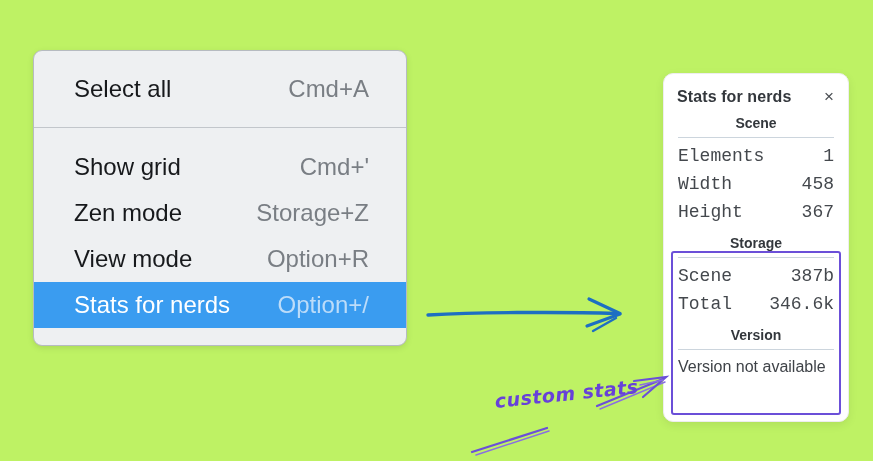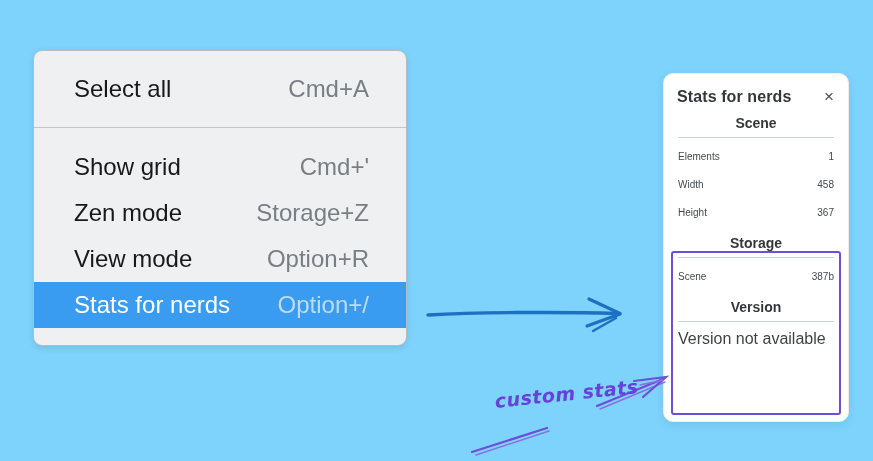--- a/index.html
+++ b/index.html
@@ -1,17 +1,17 @@
 <!DOCTYPE html>
 <html><head>
 <meta charset="utf-8">
 <style>
   html,body{margin:0;padding:0;background:#fff;}
   .screen{
-    position:relative;width:873px;height:461px;background:#7dd3fc;
+    position:relative;width:873px;height:461px;background:#bef264;
     font-family:"Liberation Sans",sans-serif;overflow:hidden;
   }
 
   
   .menu{
     position:absolute;left:33px;top:50px;width:374px;box-sizing:border-box;
     background:#eef0f2;border:1.5px solid #b6bbc1;border-radius:9px;
     box-shadow:0 2px 6px rgba(0,0,0,0.10);
   }
   .menu-section{padding:15px 0;}
@@ -40,21 +40,21 @@
     font-size:17px;color:#4a4e53;line-height:1;cursor:pointer;padding:1px 2px;
     font-weight:400;
   }
   .sec-h{
     text-align:center;font-size:14px;font-weight:bold;color:#33373c;
     margin:9px 0 6px;
   }
   .sec-line{border-top:1px solid #ccd5dd;margin:5px 2px 4px;}
   .stat-row{
     display:flex;align-items:center;justify-content:space-between;
-    font-size:10px;height:28px;padding:0 2px;
+    font-size:18px;height:28px;padding:0 2px;font-family:Liberation Mono, monospace;
   }
   .stat-note{font-size:16px;padding:4px 2px 0;color:#3f4348;}
 
   
   .purple-box{
     position:absolute;left:671px;top:251px;width:170px;height:164px;box-sizing:border-box;
     border:2px solid #6b4fd8;border-radius:3px;pointer-events:none;
   }
 
   
@@ -123,20 +123,24 @@
       </div>
     </div>
 
     <div class="sec">
       <div class="sec-h">Storage</div>
       <div class="sec-line"></div>
       <div class="stat-row">
         <span>Scene</span>
         <span>387b</span>
       </div>
+      <div class="stat-row">
+        <span>Total</span>
+        <span>346.6k</span>
+      </div>
     </div>
 
     <div class="sec">
       <div class="sec-h">Version</div>
       <div class="sec-line"></div>
       <div class="stat-note">Version not available</div>
     </div>
   </div>
 
   <div class="purple-box"></div>

